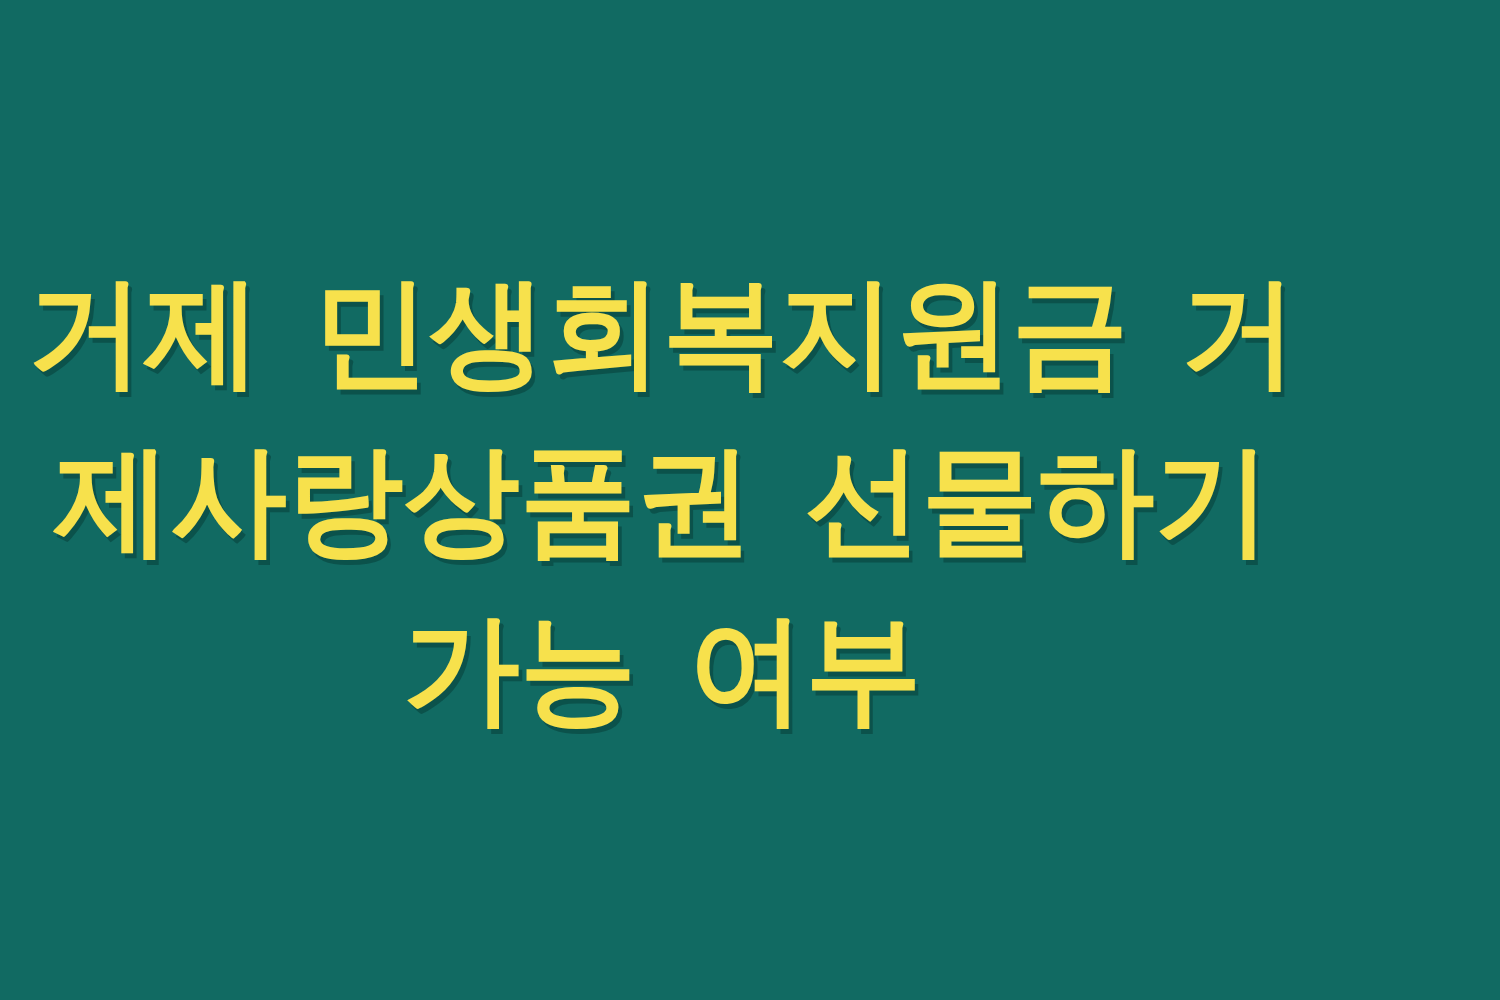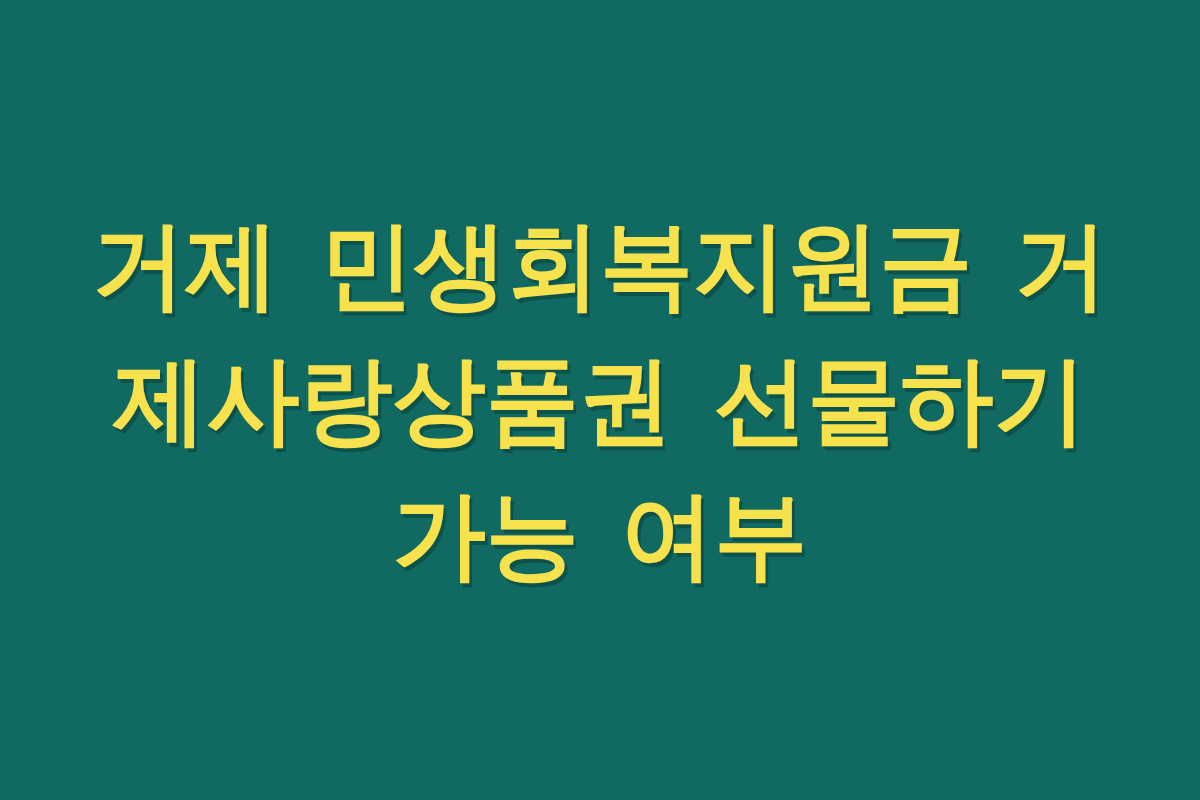--- a/index.html
+++ b/index.html
@@ -14,21 +14,21 @@
     font-family: "DejaVu Sans", sans-serif;
   }
 
   #banner {
     position: relative;
     width: 1200px;
     height: 800px;
     box-sizing: border-box;
     display: flex;
     align-items: center;
-    justify-content: center;
+    justify-content: flex-start;
     background: #116A62;
   }
 
   #headline {
     width: 1060px;
     margin: 0;
     padding: 0;
     text-align: center;
     color: #F7E14C;
     font-family: "DejaVu Sans", sans-serif;

